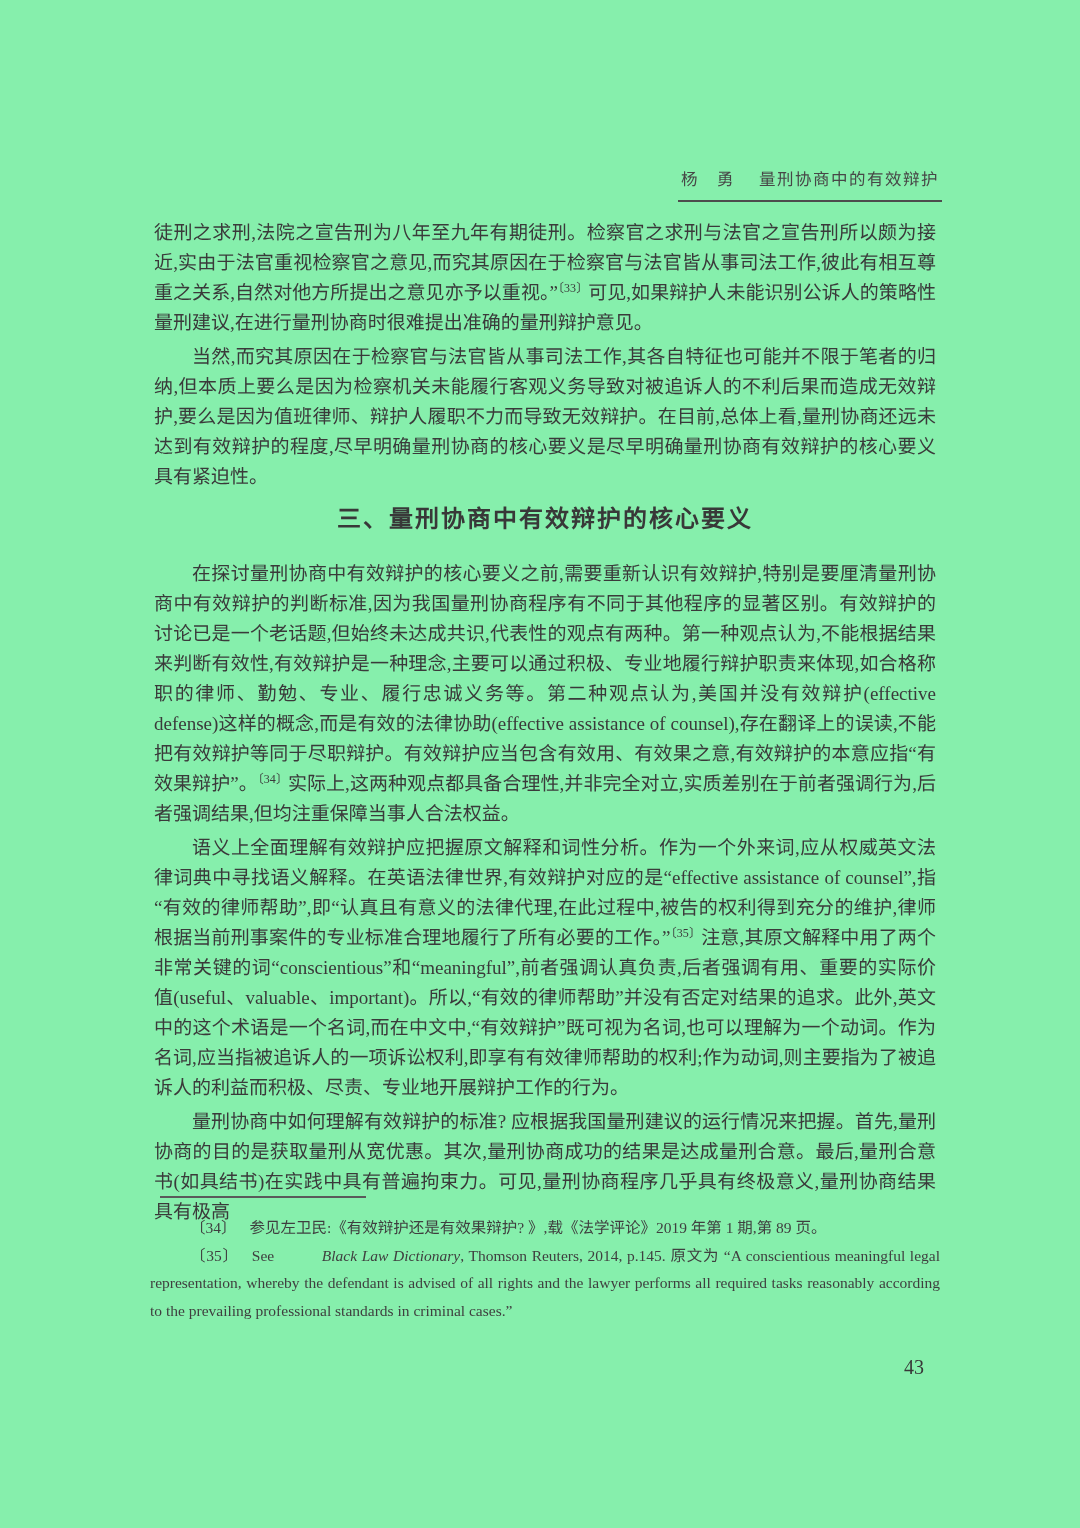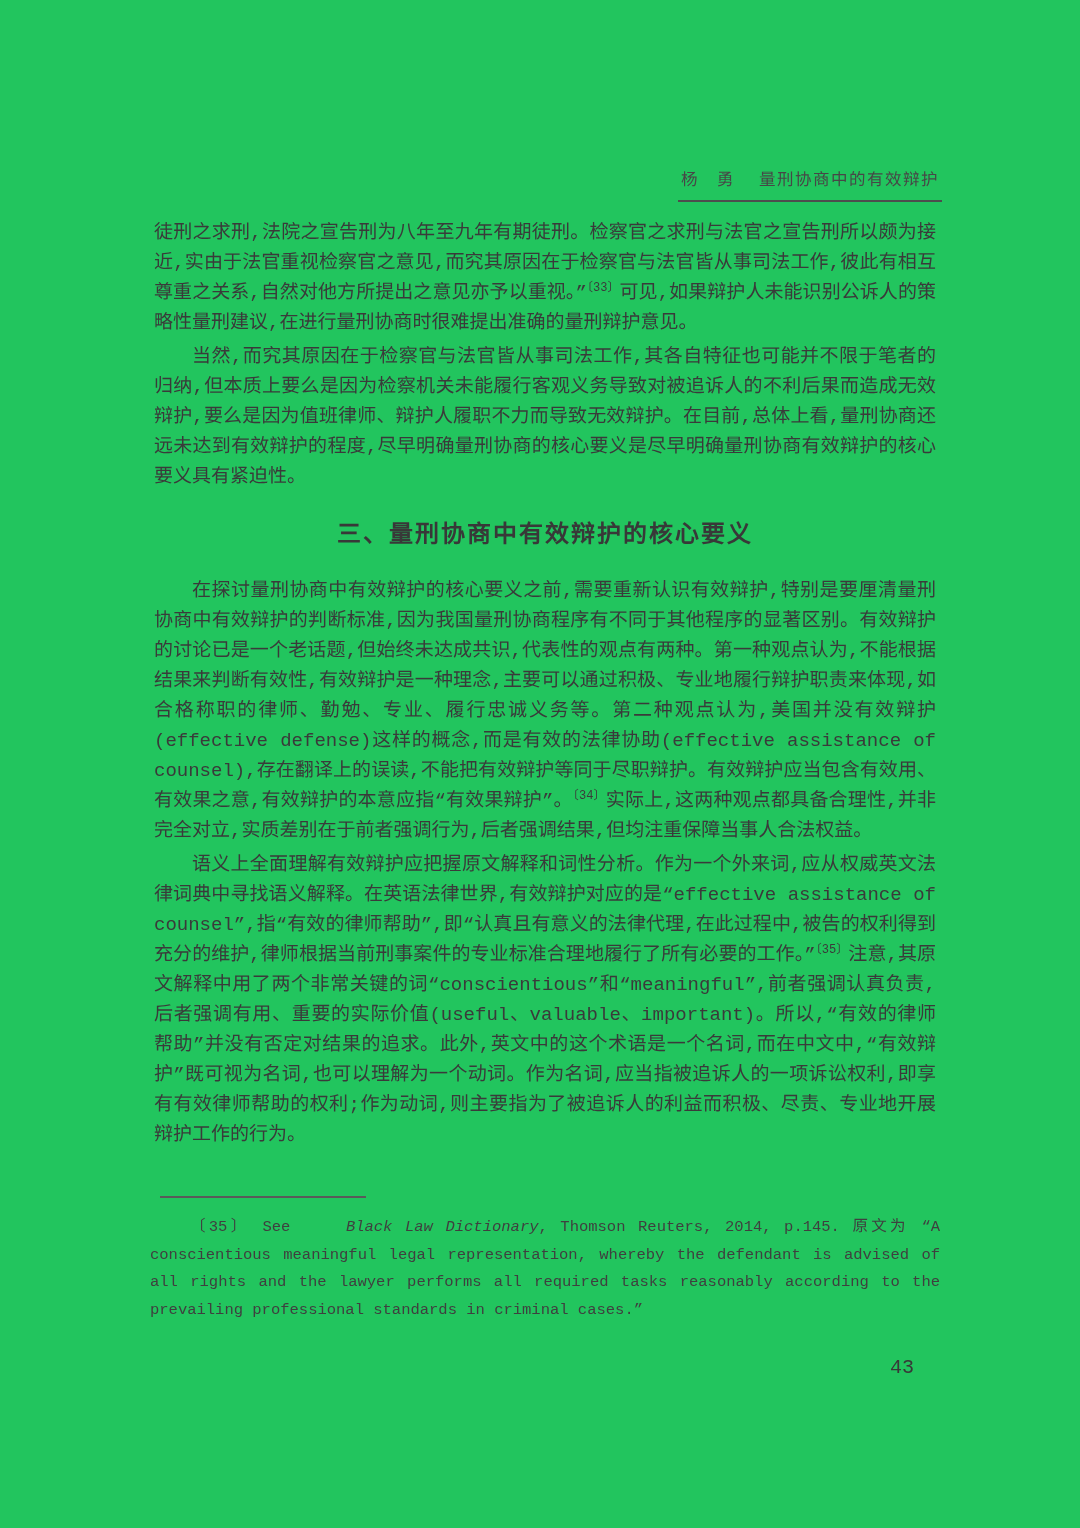--- a/index.html
+++ b/index.html
@@ -7,22 +7,21 @@
     width: 1080px; height: 1528px;
     background: #ffffff;
     font-family: "Liberation Serif", "DejaVu Serif", serif;
     color: #3a3a3a;
     position: relative;
     overflow: hidden;
   }
   .page {
     position: absolute; left: 0; top: 0;
     width: 1080px; height: 1528px;
-    background: #22c55e;
-    font-family: Liberation Mono, monospace;
+    background: #86efac;
   }
   
   .running-head {
     position: absolute; top: 166px; right: 138px;
     text-align: right;
   }
   .running-head .inner {
     display: inline-block;
     border-bottom: 2px solid #4d4d4d;
     padding: 0 3px 10px 3px;
@@ -37,21 +36,21 @@
     position: absolute; left: 150px; top: 214px; width: 790px;
     font-size: 19px; line-height: 30px;
     text-align: justify;
     color: #3a3a3a;
   }
   .body-text p { margin: 4px; text-indent: 2em; }
   .body-text p.no-indent { text-indent: 0; }
   .body-text h2 {
     font-size: 24px; line-height: 36px; font-weight: bold;
     text-align: center; text-indent: 0;
-    margin: 26px 0 22px 0;
+    margin: 9px 0 22px 0;
     letter-spacing: 2px;
     color: #383838;
   }
   sup.fn-ref {
     font-size: 12px;
     line-height: 0;
     vertical-align: super;
     letter-spacing: 0;
   }
   em.latin-italic { font-style: italic; margin-left: 43px; }
@@ -66,45 +65,47 @@
   .footnote {
     font-size: 15.5px; line-height: 27.5px;
     text-align: justify;
     text-indent: 40px;
     margin: 0;
     color: #3f3f3f;
   }
   .fn-marker { margin-right: 13px; }
   
   .page-number {
-    position: absolute; top: 1356px; right: 166px;
+    position: absolute; top: 1356px; right: 156px;
     font-size: 20px; color: #383838;
   }
 </style>
 </head>
 <body>
 
 <div class="page">
 
   <div class="running-head">
     <span class="inner">
       <span class="rh-author">杨　勇</span><span class="rh-title">量刑协商中的有效辩护</span>
     </span>
   </div>
 
   <div class="body-text">
       <p class="no-indent"><span>徒刑之求刑,法院之宣告刑为八年至九年有期徒刑。检察官之求刑与法官之宣告刑所以颇为接近,实由于法官重视检察官之意见,而究其原因在于检察官与法官皆从事司法工作,彼此有相互尊重之关系,自然对他方所提出之意见亦予以重视。”</span><sup class="fn-ref">〔33〕</sup><span>可见,如果辩护人未能识别公诉人的策略性量刑建议,在进行量刑协商时很难提出准确的量刑辩护意见。</span></p>
       <p><span>当然,而究其原因在于检察官与法官皆从事司法工作,其各自特征也可能并不限于笔者的归纳,但本质上要么是因为检察机关未能履行客观义务导致对被追诉人的不利后果而造成无效辩护,要么是因为值班律师、辩护人履职不力而导致无效辩护。在目前,总体上看,量刑协商还远未达到有效辩护的程度,尽早明确量刑协商的核心要义是尽早明确量刑协商有效辩护的核心要义具有紧迫性。</span></p>
       <h2>三、量刑协商中有效辩护的核心要义</h2>
       <p><span>在探讨量刑协商中有效辩护的核心要义之前,需要重新认识有效辩护,特别是要厘清量刑协商中有效辩护的判断标准,因为我国量刑协商程序有不同于其他程序的显著区别。有效辩护的讨论已是一个老话题,但始终未达成共识,代表性的观点有两种。第一种观点认为,不能根据结果来判断有效性,有效辩护是一种理念,主要可以通过积极、专业地履行辩护职责来体现,如合格称职的律师、勤勉、专业、履行忠诚义务等。第二种观点认为,美国并没有效辩护(effective defense)这样的概念,而是有效的法律协助(effective assistance of counsel),存在翻译上的误读,不能把有效辩护等同于尽职辩护。有效辩护应当包含有效用、有效果之意,有效辩护的本意应指“有效果辩护”。</span><sup class="fn-ref">〔34〕</sup><span>实际上,这两种观点都具备合理性,并非完全对立,实质差别在于前者强调行为,后者强调结果,但均注重保障当事人合法权益。</span></p>
       <p><span>语义上全面理解有效辩护应把握原文解释和词性分析。作为一个外来词,应从权威英文法律词典中寻找语义解释。在英语法律世界,有效辩护对应的是“effective assistance of counsel”,指“有效的律师帮助”,即“认真且有意义的法律代理,在此过程中,被告的权利得到充分的维护,律师根据当前刑事案件的专业标准合理地履行了所有必要的工作。”</span><sup class="fn-ref">〔35〕</sup><span>注意,其原文解释中用了两个非常关键的词“conscientious”和“meaningful”,前者强调认真负责,后者强调有用、重要的实际价值(useful、valuable、important)。所以,“有效的律师帮助”并没有否定对结果的追求。此外,英文中的这个术语是一个名词,而在中文中,“有效辩护”既可视为名词,也可以理解为一个动词。作为名词,应当指被追诉人的一项诉讼权利,即享有有效律师帮助的权利;作为动词,则主要指为了被追诉人的利益而积极、尽责、专业地开展辩护工作的行为。</span></p>
+      <p><span>量刑协商中如何理解有效辩护的标准? 应根据我国量刑建议的运行情况来把握。首先,量刑协商的目的是获取量刑从宽优惠。其次,量刑协商成功的结果是达成量刑合意。最后,量刑合意书(如具结书)在实践中具有普遍拘束力。可见,量刑协商程序几乎具有终极意义,量刑协商结果具有极高</span></p>
     </div>
 
   <div class="footnotes">
     <div class="fn-rule"></div>
     <div>
+        <p class="footnote"><span class="fn-marker">〔34〕</span><span>参见左卫民:《有效辩护还是有效果辩护? 》,载《法学评论》2019 年第 1 期,第 89 页。</span></p>
         <p class="footnote"><span class="fn-marker">〔35〕</span><span>See </span><em class="latin-italic">Black Law Dictionary</em><span>, Thomson Reuters, 2014, p.145. 原文为 “A conscientious meaningful legal representation, whereby the defendant is advised of all rights and the lawyer performs all required tasks reasonably according to the prevailing professional standards in criminal cases.”</span></p>
       </div>
   </div>
 
   <div class="page-number">43</div>
 
 </div>
 
 </body></html>

